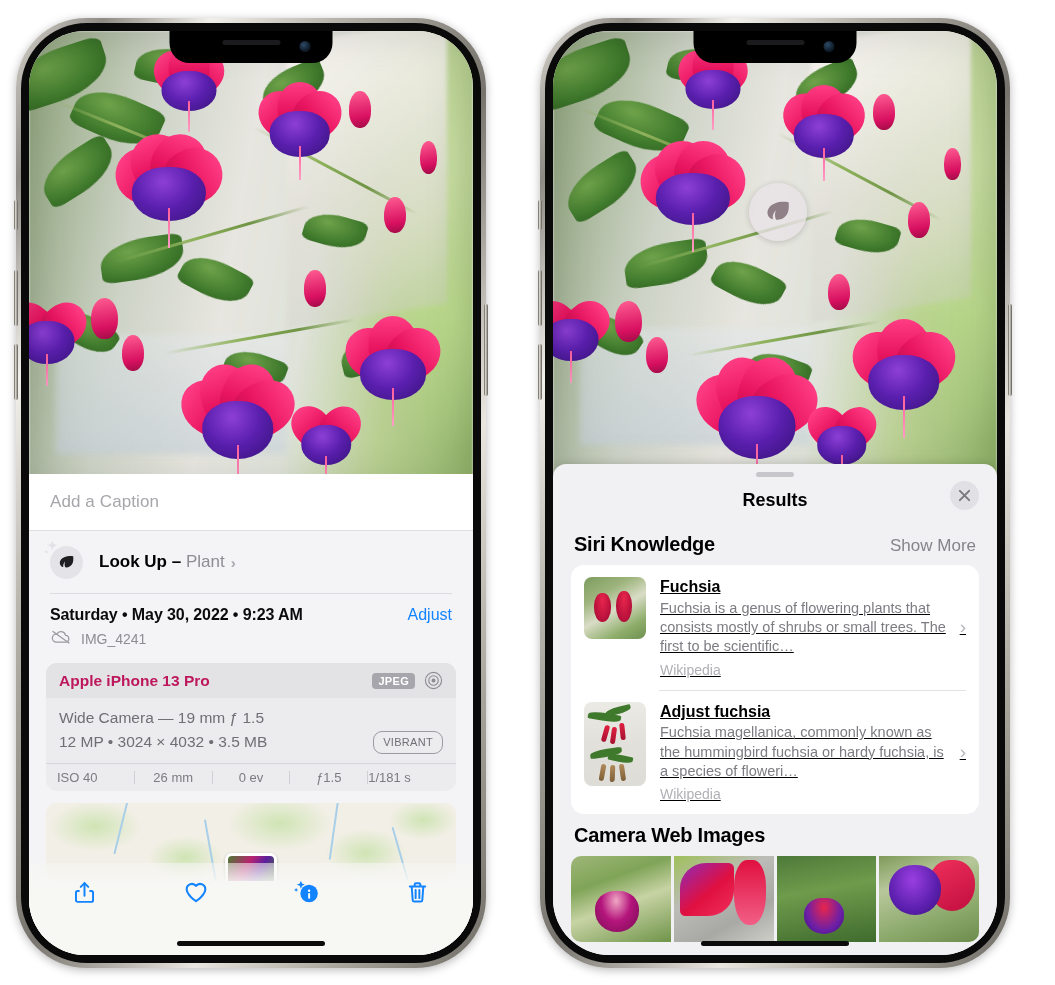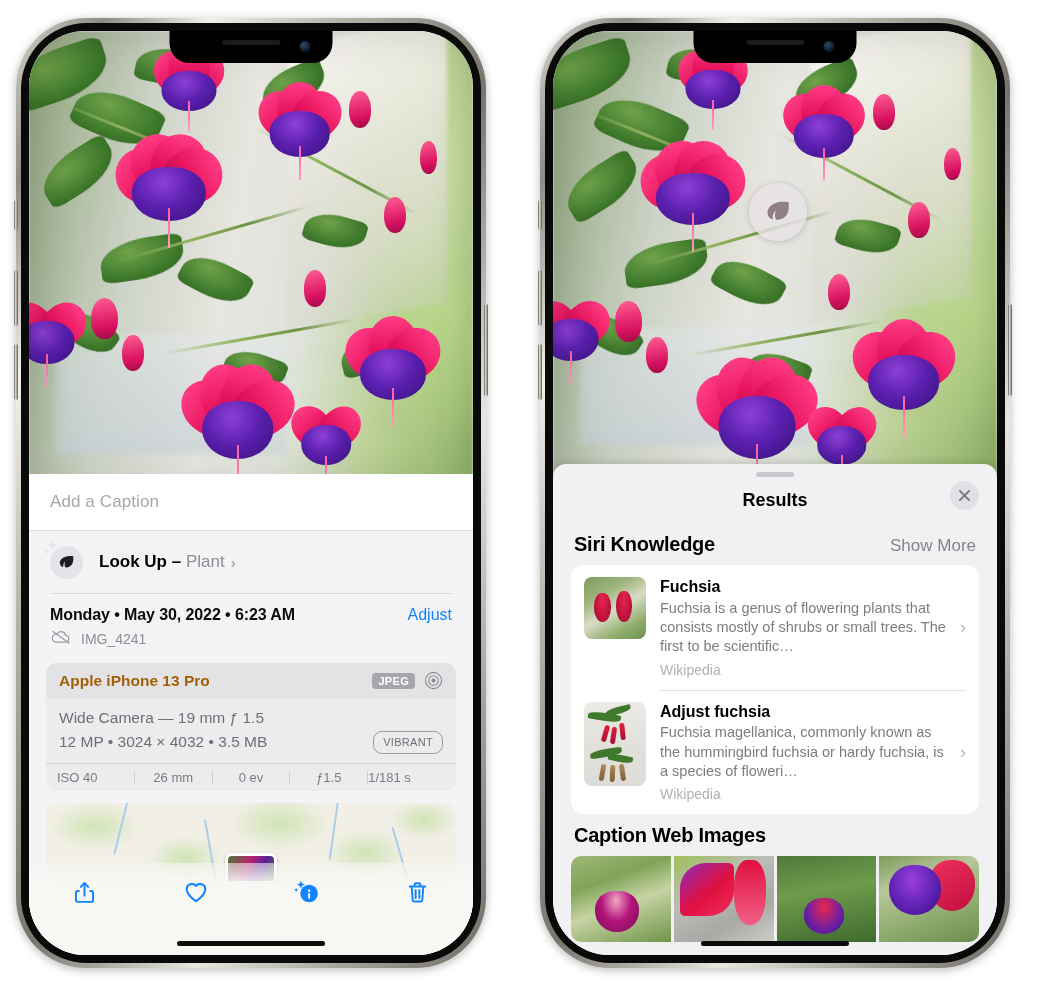--- a/index.html
+++ b/index.html
@@ -158,21 +158,21 @@
   .file-row svg { width: 22px; height: 16px; flex: 0 0 auto; }
   .file-name { font-size: 14px; color: #8d8d93; }
 
   .exif-card {
     margin: 14px 17px 0; background: #ececee; border-radius: 11px; overflow: hidden;
   }
   .exif-head {
     display: flex; align-items: center; justify-content: space-between;
     padding: 8px 13px; background: #e3e3e6;
   }
-  .exif-device { font-size: 15.5px; font-weight: 700; color: #a16207; }
+  .exif-device { font-size: 15.5px; font-weight: 700; color: #be185d; }
   .exif-right { display: flex; align-items: center; gap: 9px; }
   .tag-jpeg {
     font-size: 11px; font-weight: 700; color: #fff; background: #a6a6ac;
     padding: 2px 6px; border-radius: 4px; letter-spacing: .3px;
   }
   .raw-ico { width: 19px; height: 19px; }
   .exif-body { padding: 8px 13px 9px; }
   .exif-line {
     font-size: 15.5px; color: #6f6f75; display: flex; align-items: center;
     justify-content: space-between; line-height: 1.55;
@@ -259,21 +259,21 @@
   .close-btn svg { width: 13px; height: 13px; stroke: #78787e; stroke-width: 2.1; }
 
   .sec-head {
     display: flex; align-items: baseline; justify-content: space-between;
     padding: 10px 21px 9px;
   }
   .sec-title { font-size: 20px; font-weight: 700; color: #000; letter-spacing: -.25px; }
   .sec-more { font-size: 17px; color: #84848a; }
 
   .know-card {
-    margin: 0 18px; background: #fff; border-radius: 13px; overflow: hidden;
+    margin: 0 18px; background: #fff; border-radius: 13px; overflow: hidden; text-decoration: underline;
   }
   .know-item { display: flex; padding: 12px 13px; position: relative; }
   .know-item + .know-item::before {
     content:""; position:absolute; left: 88px; right: 13px; top: 0;
     height: .5px; background: #e2e2e6;
   }
   .thumb {
     width: 62px; height: 62px; border-radius: 8px; flex: 0 0 auto; overflow: hidden;
     position: relative;
   }
@@ -449,21 +449,21 @@
               </svg>
             </span>
           </span>
           <span class="lookup-txt"><span>Look Up</span>
             <span>–</span>
             <span class="sub">Plant</span></span>
           <span class="chev-sm">›</span>
         </div>
 
         <div class="date-row">
-          <span class="date-txt">Monday • May 30, 2022 • 6:23 AM</span>
+          <span class="date-txt">Saturday • May 30, 2022 • 9:23 AM</span>
           <span class="adjust-btn">Adjust</span>
         </div>
 
         <div class="file-row">
           <span>
             <svg viewBox="0 0 26 18" aria-hidden="true">
               <path d="M7 15h11a4 4 0 0 0 .4-8A5.6 5.6 0 0 0 8 5.6 3.7 3.7 0 0 0 7 15z" fill="none" stroke="#9a9aa0" stroke-width="1.5"></path>
               <path d="M3.5 2.5l19 13.5" stroke="#9a9aa0" stroke-width="1.5" stroke-linecap="round"></path>
             </svg>
           </span>
@@ -699,21 +699,21 @@
             <span class="know-txt">
               <span class="know-name">Adjust fuchsia</span>
               <span class="know-desc" style="display:block;">Fuchsia magellanica, commonly known as the hummingbird fuchsia or hardy fuchsia, is a species of floweri…</span>
               <span class="know-src" style="display:block;">Wikipedia</span>
             </span>
             <span class="chev-lg">›</span>
           </div>
         </div>
 
         <div class="sec-head">
-          <span class="sec-title">Caption Web Images</span>
+          <span class="sec-title">Camera Web Images</span>
         </div>
 
         <div class="web-strip">
           <span class="web-thumb w1"></span>
           <span class="web-thumb w2"></span>
           <span class="web-thumb w3"></span>
           <span class="web-thumb w4"></span>
         </div>
       </div>
 

